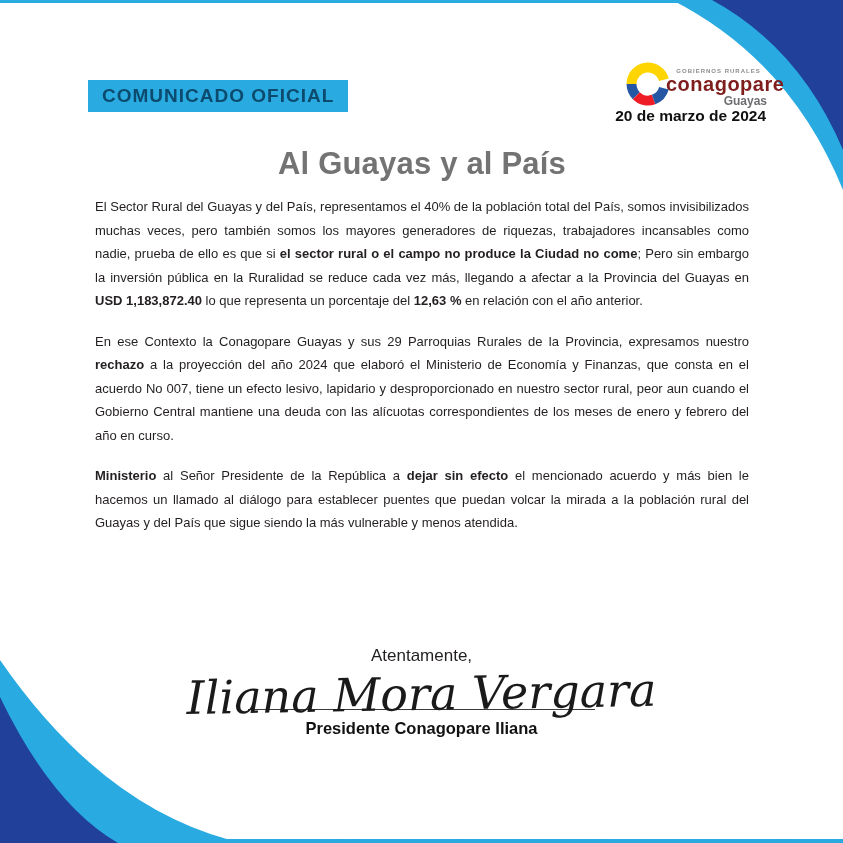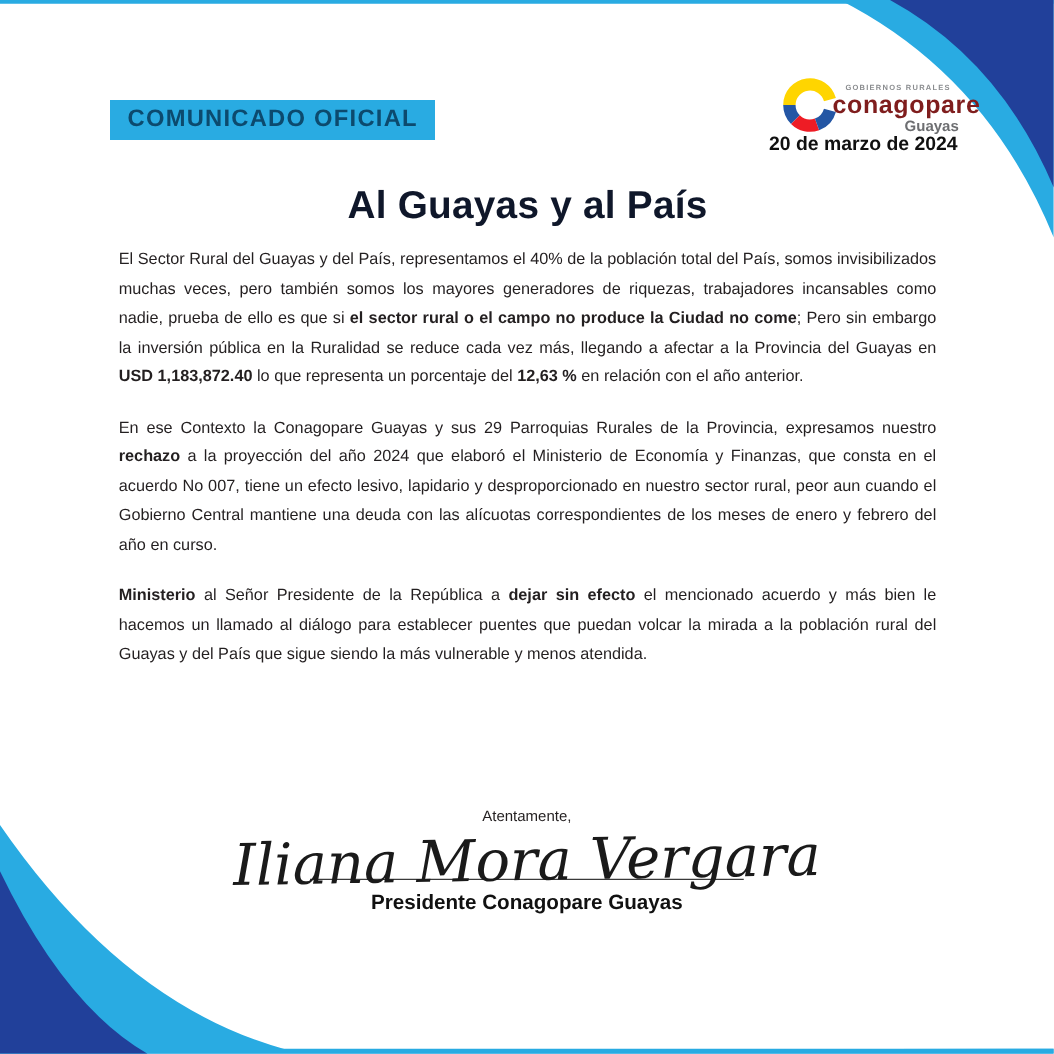--- a/index.html
+++ b/index.html
@@ -48,42 +48,42 @@
     position:absolute;top:107px;right:77px;z-index:2;
     font-size:15.5px;font-weight:bold;color:#101010;
   }
   .doc{
     position:absolute;left:95px;right:94px;top:146px;z-index:1;
   }
   .doc-title{
     text-align:center;
     font-size:31px;
     font-weight:bold;
-    color:#0f172a;
+    color:#737373;
     margin-bottom:13px;
     letter-spacing:0.2px;
   }
   .doc p{
     font-size:13px;
     line-height:23.5px;
     text-align:justify;
     color:var(--ink);
     margin-bottom:17px;
   }
   .doc p.slogan{
     margin-top:-17px;
     font-weight:bold;
     text-align:left;
     text-indent:5px;
   }
   .closing-block{
     position:absolute;left:0;right:0;top:646px;z-index:1;
     text-align:center;
   }
-  .closing-label{font-size:12px;color:var(--ink);}
+  .closing-label{font-size:17px;color:var(--ink);}
   .signature-script{
     font-family:"DejaVu Serif","Liberation Serif",serif;
     font-style:italic;
     font-size:46px;
     color:#1a1a1a;
     line-height:1.15;
     margin-top:2px;
     transform:rotate(-1deg);
   }
   .signature-line{
@@ -132,14 +132,14 @@
   <h1 class="doc-title">Al Guayas y al País</h1>
   <p><span>El Sector Rural del Guayas y del País, representamos el 40% de la población total del País, somos invisibilizados muchas veces, pero también somos los mayores generadores de riquezas, trabajadores incansables como nadie, prueba de ello es que si </span><b>el sector rural o el campo no produce la Ciudad no come</b><span>; Pero sin embargo la inversión pública en la Ruralidad se reduce cada vez más, llegando a afectar a la Provincia del Guayas en </span><b>USD 1,183,872.40</b><span> lo que representa un porcentaje del </span><b>12,63 %</b><span> en relación con el año anterior.</span></p>
   <p><span>En ese Contexto la Conagopare Guayas y sus 29 Parroquias Rurales de la Provincia, expresamos nuestro </span><b>rechazo</b><span> a la proyección del año 2024 que elaboró el Ministerio de Economía y Finanzas, que consta en el acuerdo No 007, tiene un efecto lesivo, lapidario y desproporcionado en nuestro sector rural, peor aun cuando el Gobierno Central mantiene una deuda con las alícuotas correspondientes de los meses de enero y febrero del año en curso.</span></p>
   <p><b>Ministerio</b><span> al Señor Presidente de la República a </span><b>dejar sin efecto</b><span> el mencionado acuerdo y más bien le hacemos un llamado al diálogo para establecer puentes que puedan volcar la mirada a la población rural del Guayas y del País que sigue siendo la más vulnerable y menos atendida.</span></p>
 </div>
 
 <div class="closing-block">
   <div class="closing-label">Atentamente,</div>
   <div class="signature-script">Iliana Mora Vergara</div>
   <div class="signature-line"></div>
-  <div class="signatory-role">Presidente Conagopare Guayas</div>
+  <div class="signatory-role">Presidente Conagopare Iliana</div>
 </div>
 
 </body></html>

